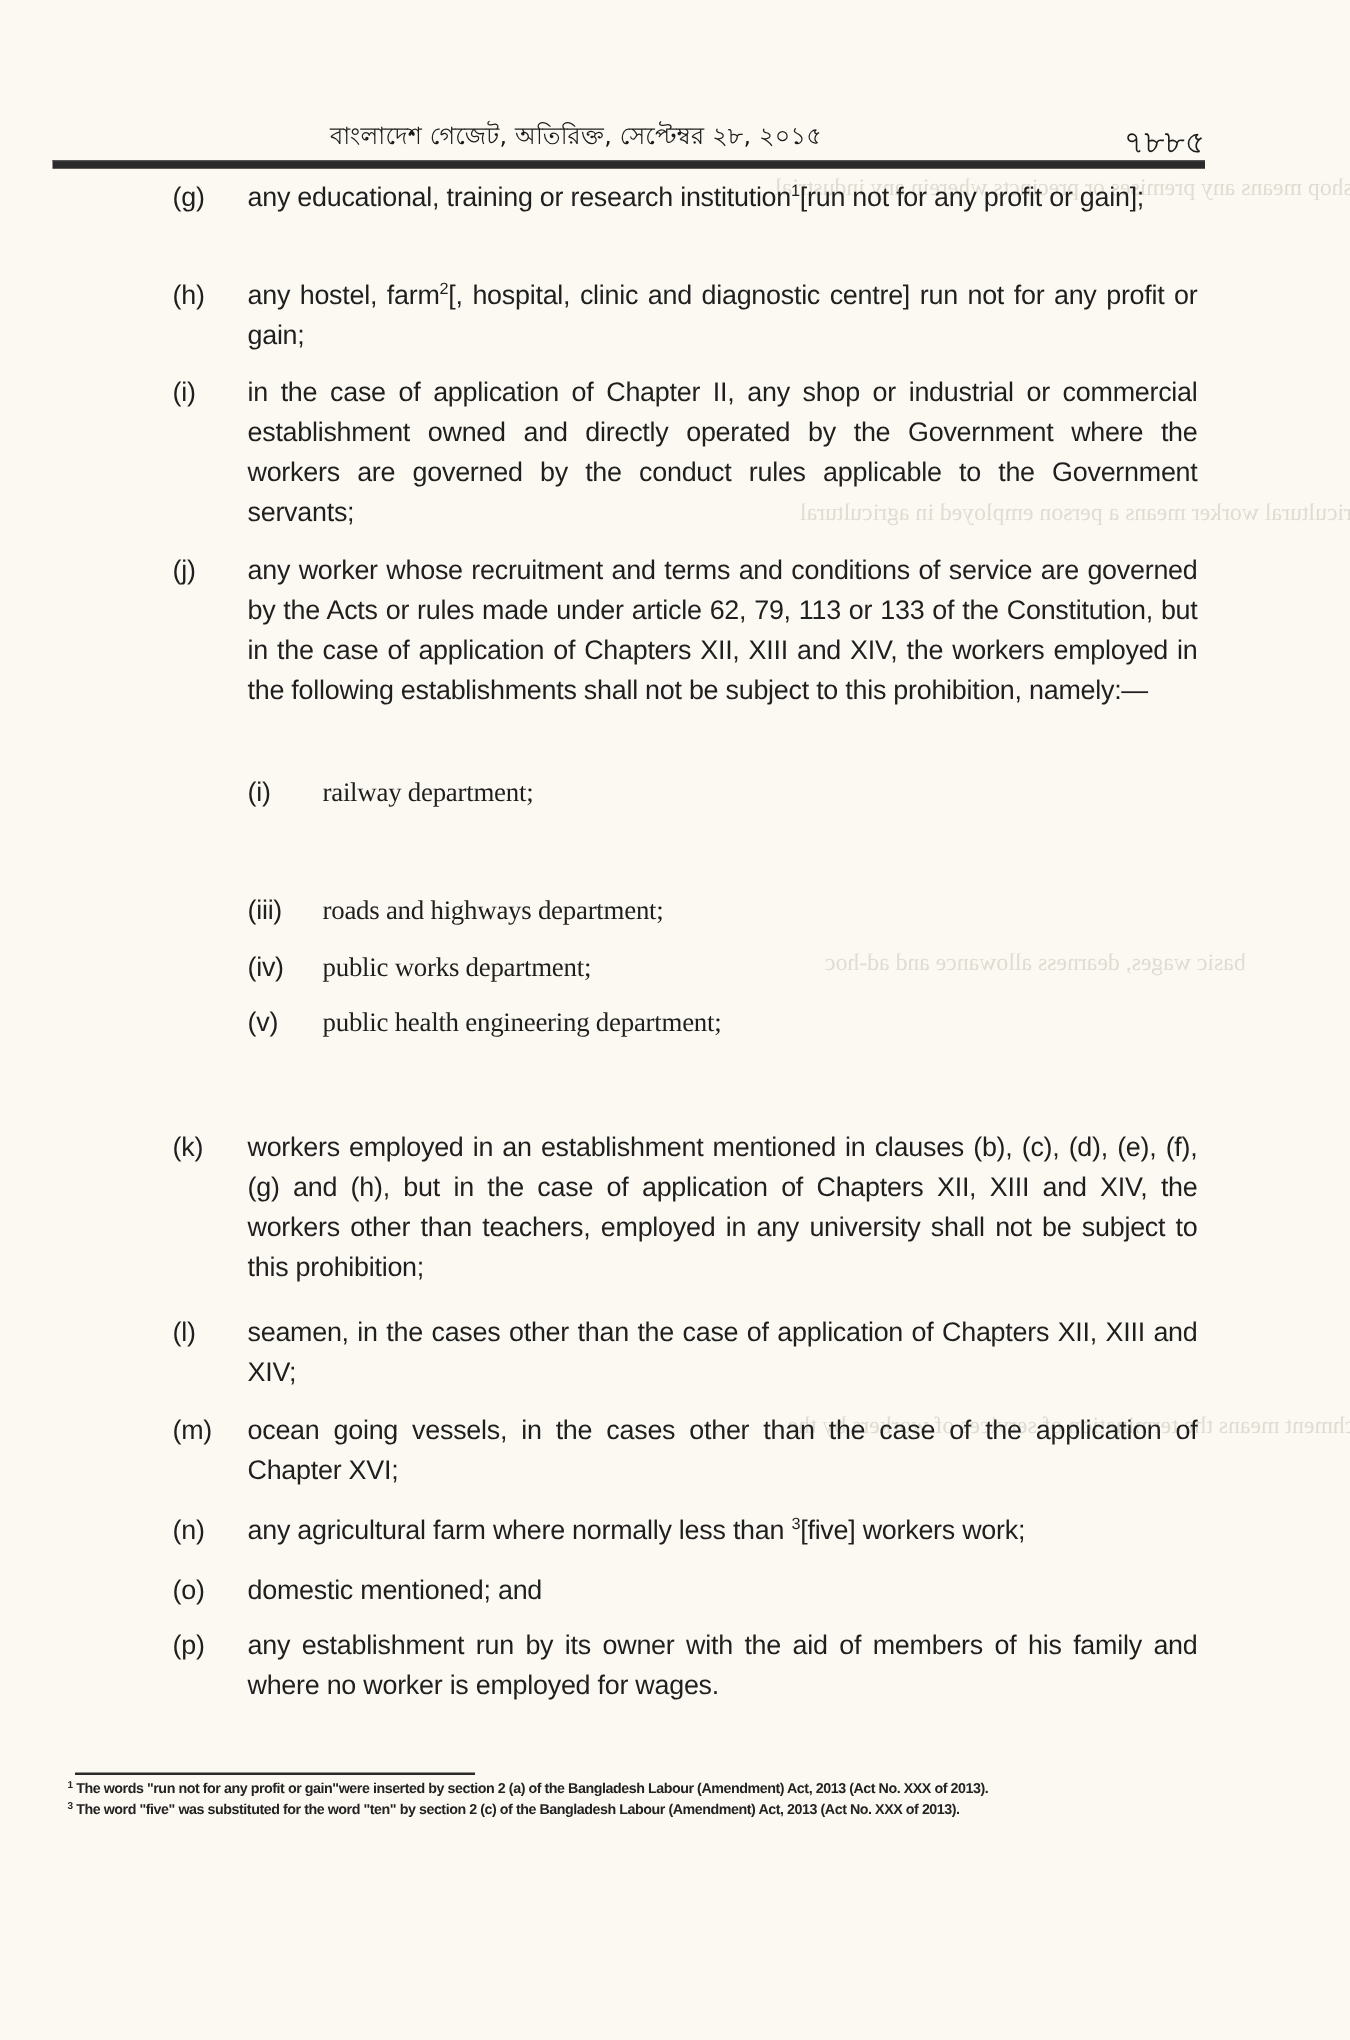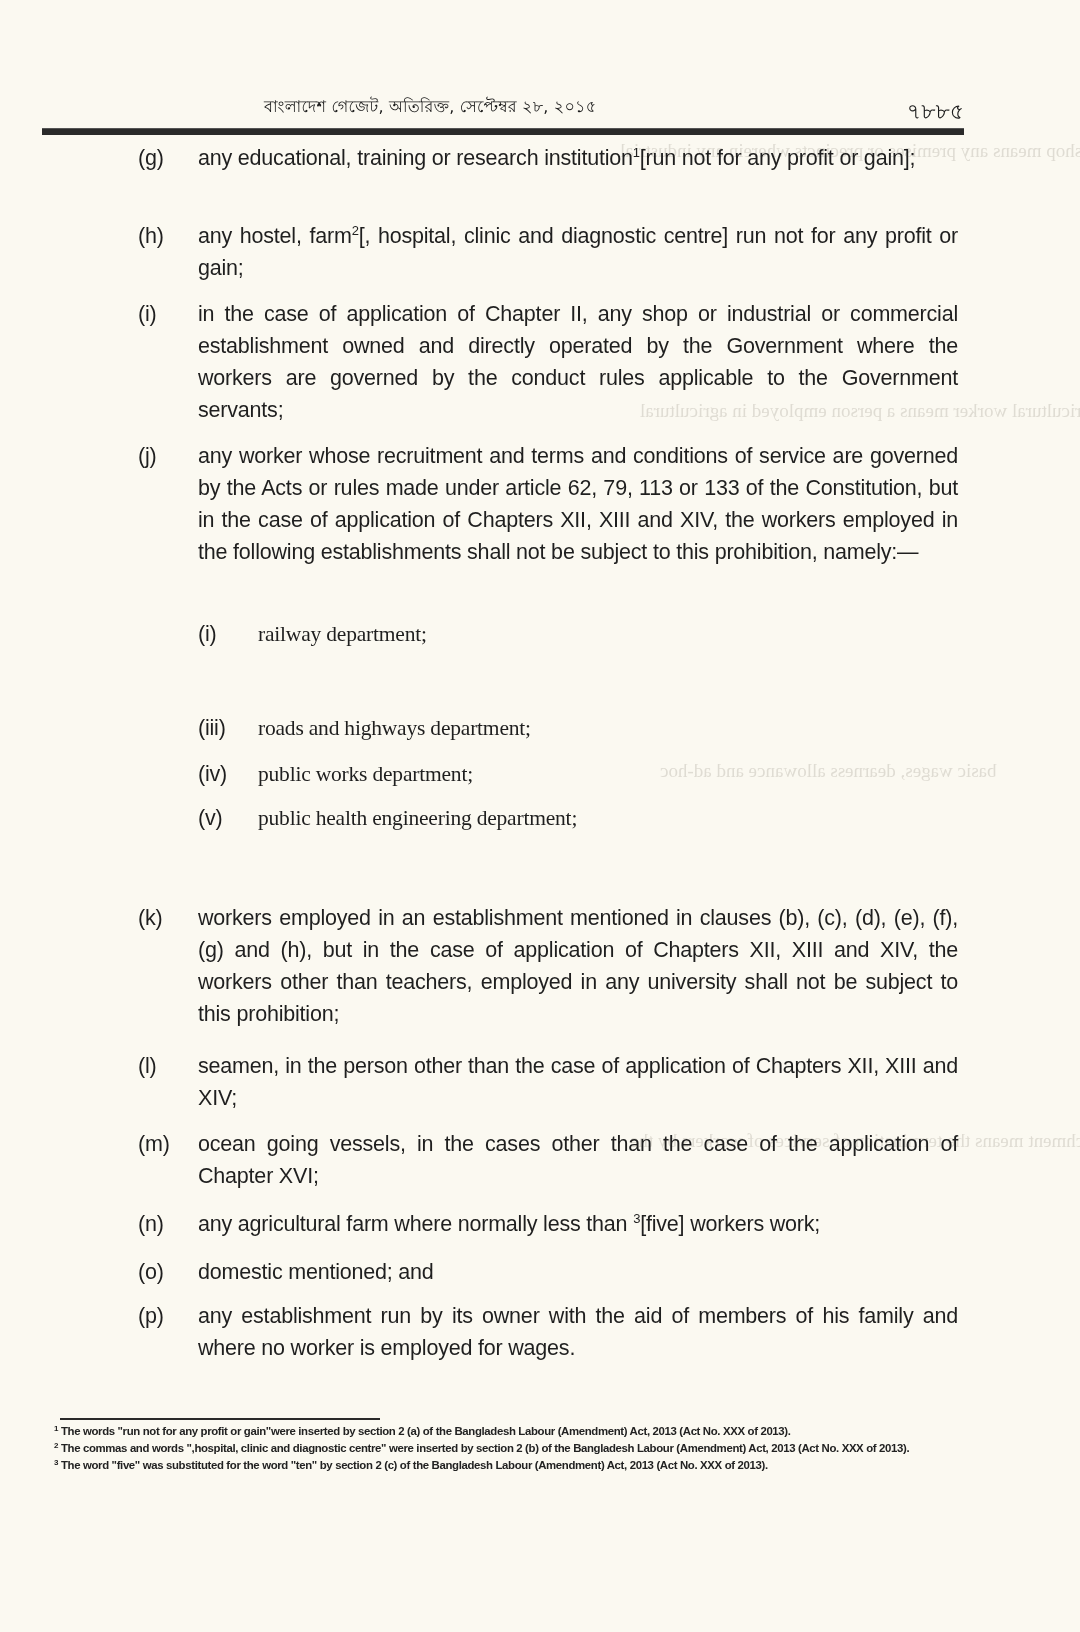--- a/index.html
+++ b/index.html
@@ -13,26 +13,26 @@
   .page { position: absolute; left: 0; top: 0; width: 1080px; height: 1632px; }
 
   
   .bleed { position: absolute; color: #c9c5bb; font-family: "Liberation Serif", serif; font-size: 19px; transform: scaleX(-1); white-space: nowrap; opacity: 0.55; }
 
   .header {
     position: absolute; left: 42px; top: 90px; width: 922px; height: 40px;
   }
   .header-title {
     position: absolute; left: 222px; top: 4px;
-    font-family: "DejaVu Sans", sans-serif; font-size: 16px; color: #1b1b1b;
+    font-family: "DejaVu Sans", sans-serif; font-size: 19px; color: #1b1b1b;
     letter-spacing: 0.2px;
   }
   .header-page {
     position: absolute; right: 0; top: 4px;
-    font-family: Liberation Mono, monospace; font-size: 22px; color: #1b1b1b;
+    font-family: Liberation Mono, monospace; font-size: 25px; color: #1b1b1b;
   }
   .header-rule {
     position: absolute; left: 42px; top: 128px; width: 922px; height: 6px;
     background: #2a2a2a; border-top: 1px solid #555;
   }
 
   .clause {
     position: absolute; left: 138px; width: 820px;
     font-family: "Liberation Sans Narrow", "Liberation Sans", sans-serif;
     font-size: 21.5px; line-height: 32px; color: #1f1f1f;
@@ -110,21 +110,21 @@
     <span class="text">public health engineering department;</span>
   </div>
 
   <div class="clause" style="top:902px;">
     <span class="label">(k)</span>
     <span class="text">workers employed in an establishment mentioned in clauses (b), (c), (d), (e), (f), (g) and (h), but in the case of application of Chapters XII, XIII and XIV, the workers other than teachers, employed in any university shall not be subject to this prohibition;</span>
   </div>
 
   <div class="clause" style="top:1050px;">
     <span class="label">(l)</span>
-    <span class="text">seamen, in the person other than the case of application of Chapters XII, XIII and XIV;</span>
+    <span class="text">seamen, in the cases other than the case of application of Chapters XII, XIII and XIV;</span>
   </div>
 
   <div class="clause" style="top:1128px;">
     <span class="label">(m)</span>
     <span class="text">ocean going vessels, in the cases other than the case of the application of Chapter XVI;</span>
   </div>
 
   <div class="clause" style="top:1208px;">
     <span class="label">(n)</span>
     <span class="text"><span>any agricultural farm where normally less than </span><sup>3</sup><span>[five] workers work;</span></span>
@@ -136,16 +136,15 @@
   </div>
 
   <div class="clause" style="top:1300px;">
     <span class="label">(p)</span>
     <span class="text">any establishment run by its owner with the aid of members of his family and where no worker is employed for wages.</span>
   </div>
 
   <div class="fn-rule"></div>
   <div class="footnotes">
     <div class="fn"><sup>1</sup> <span>The words "run not for any profit or gain"were inserted by section 2 (a) of the Bangladesh Labour (Amendment) Act, 2013 (Act No. XXX of 2013).</span></div>
-    <div class="fn"><sup>2</sup> <span>The commas and words ",hospital, clinic and diagnostic centre" were inserted by section 2 (b) of the Bangladesh Labour (Amendment) Act, 2013 (Act No. XXX of 2013).</span></div>
     <div class="fn"><sup>3</sup> <span>The word "five" was substituted for the word "ten" by section 2 (c) of the Bangladesh Labour (Amendment) Act, 2013 (Act No. XXX of 2013).</span></div>
   </div>
 </div>
 
 </body></html>

